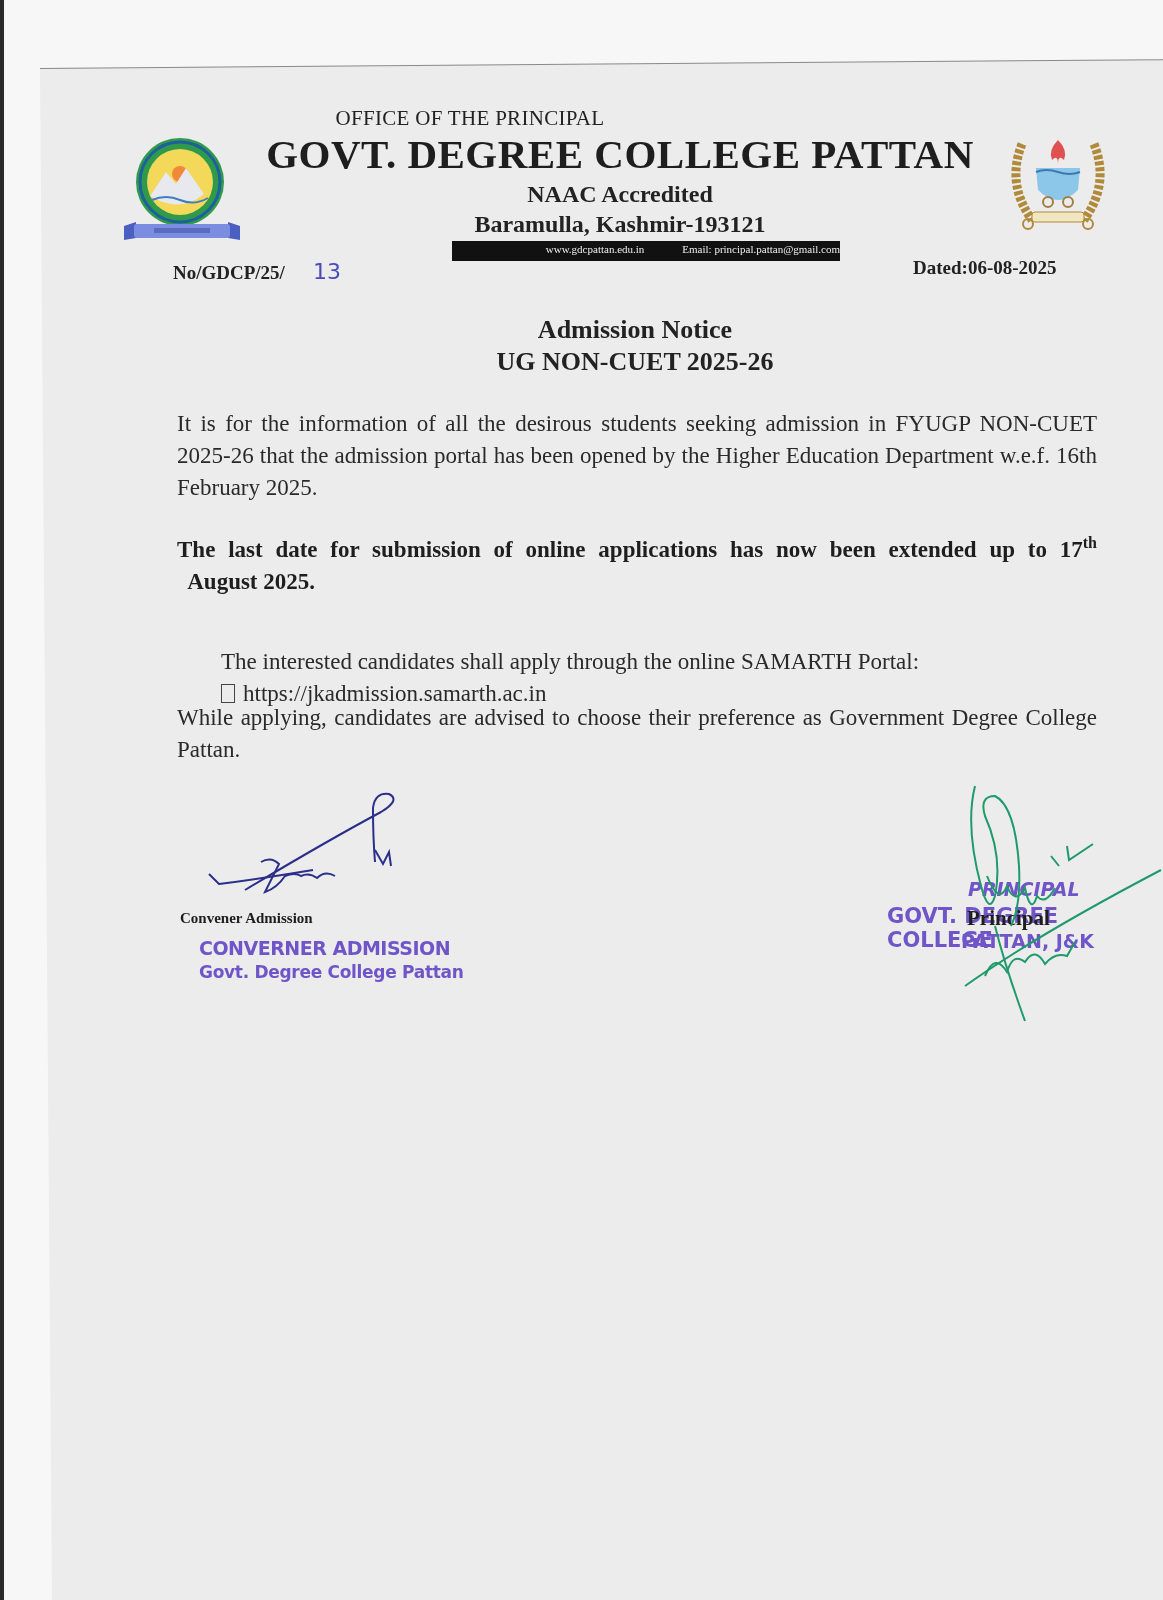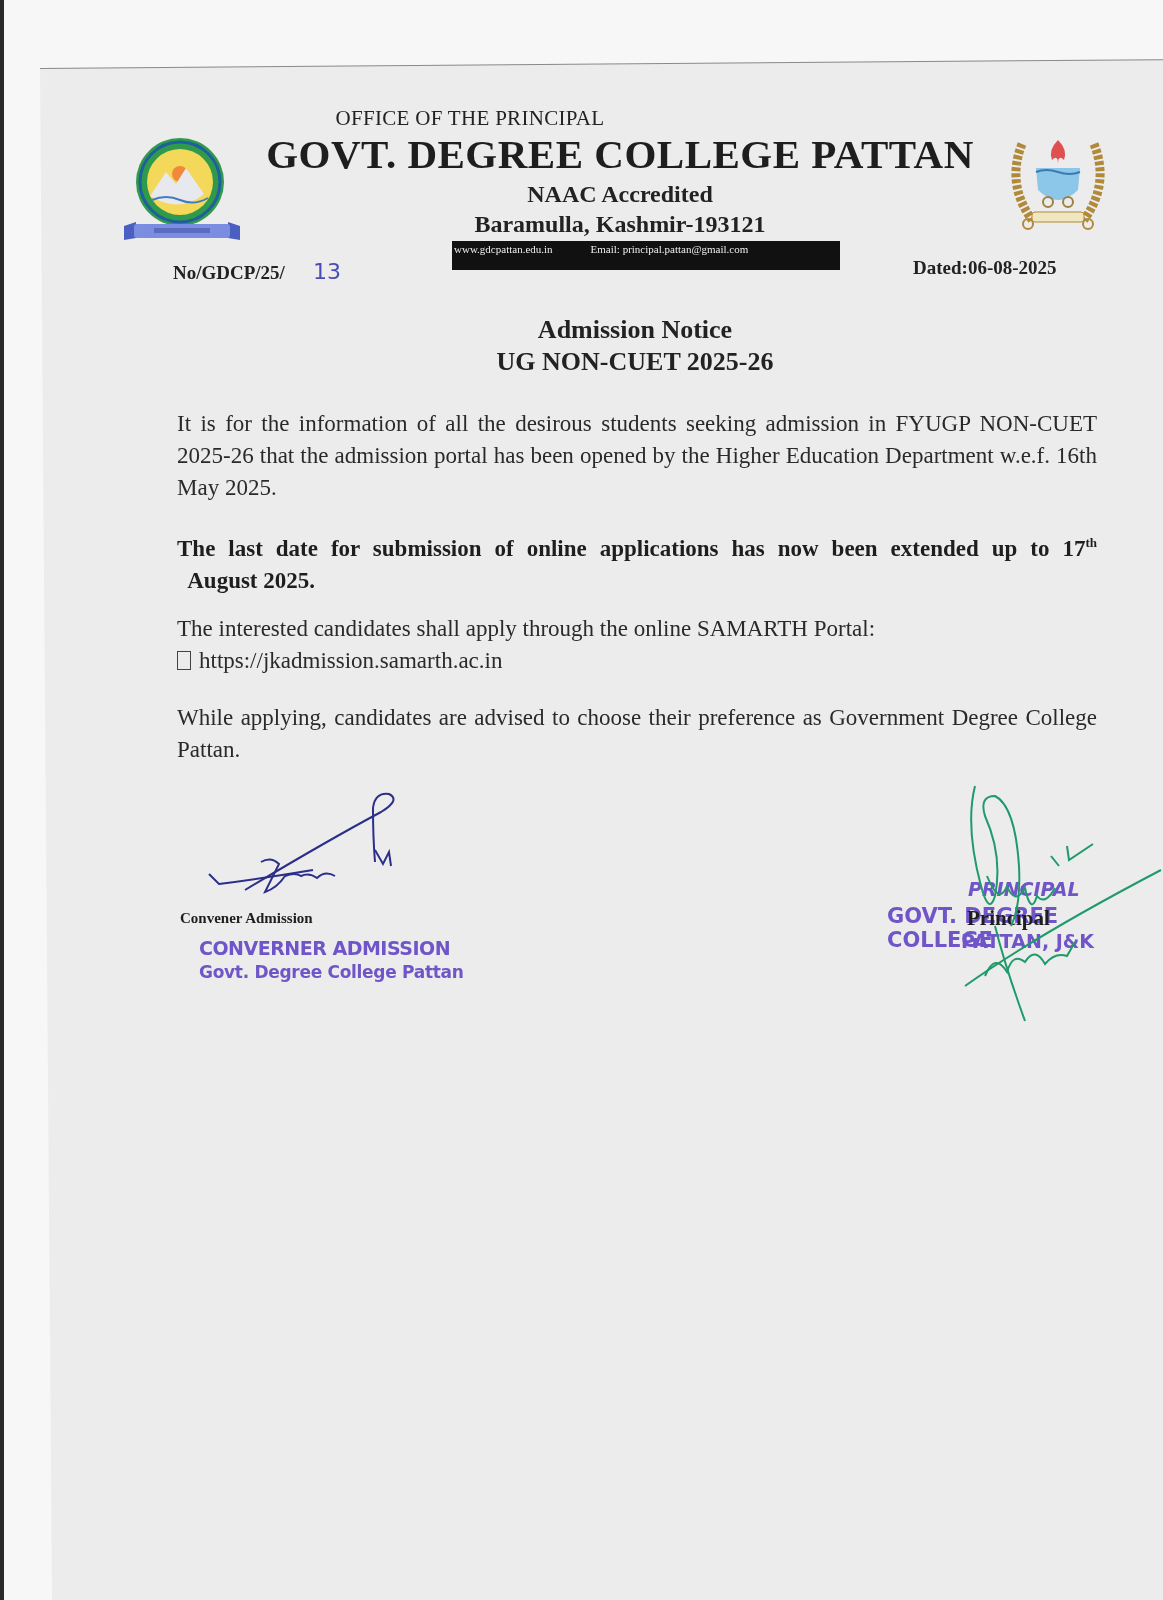--- a/index.html
+++ b/index.html
@@ -29,23 +29,23 @@
   }
   .naac {
     left: 0; width: 1240px; top: 181px; text-align: center;
     font-size: 24px; font-weight: bold; color: #222;
   }
   .address {
     left: 0; width: 1240px; top: 211px; text-align: center;
     font-size: 24px; font-weight: bold; color: #222;
   }
   .contact-bar {
-    left: 452px; top: 241px; width: 388px; height: 29px;
+    left: 452px; top: 241px; width: 388px; height: 20px;
     background: #111; color: #eee; font-size: 11px; line-height: 16px;
-    display: flex; gap: 38px; padding-left: 2px; box-sizing: border-box;
+    display: flex; gap: 38px; padding-left: 2px; box-sizing: border-box; justify-content: flex-end;
   }
   .ref-no {
     left: 173px; top: 259px; font-size: 19px; font-weight: bold; color: #222;
   }
   .ref-hand {
     font-family: "DejaVu Sans", sans-serif; font-weight: normal; color: #4a4ab8; font-size: 22px; margin-left: 28px;
   }
   .dated {
     left: 913px; top: 257px; font-size: 19px; font-weight: bold; color: #222;
   }
@@ -57,23 +57,23 @@
     left: 0; width: 1270px; top: 347px; text-align: center;
     font-size: 26px; font-weight: bold; color: #222;
   }
   .para {
     left: 177px; width: 920px; font-size: 23px; color: #2a2a2a;
     line-height: 32px; text-align: justify;
   }
   .para.bold { font-weight: bold; color: #1e1e1e; }
   .p1 { top: 408px; }
   .p2 { top: 527px; }
-  .p3 { top: 613px; }
+  .p3 { top: 646px; margin-left: 44px; }
   .p4 { top: 702px; }
-  sup { font-size: 13px; }
+  sup { font-size: 16px; }
   .url-line { display: block; }
   .box-glyph {
     display: inline-block; width: 12px; height: 17px; border: 1px solid #444;
     margin-right: 8px; vertical-align: -2px;
   }
   .convener {
     left: 180px; top: 910px; font-size: 15px; font-weight: bold; color: #1e1e1e;
   }
   .stamp-purple {
     font-family: "DejaVu Sans", sans-serif; color: #6f55c8; font-weight: bold;
@@ -131,21 +131,21 @@
 </div>
 
 <div class="abs ref-no">
   <span>No/GDCP/25/</span><span class="ref-hand">13</span>
 </div>
 <div class="abs dated">Dated:06-08-2025</div>
 
 <div class="abs notice-title">Admission Notice</div>
 <div class="abs notice-subtitle">UG NON-CUET 2025-26</div>
 
-<div class="abs para p1">It is for the information of all the desirous students seeking admission in FYUGP NON-CUET 2025-26 that the admission portal has been opened by the Higher Education Department w.e.f. 16th May 2025.</div>
+<div class="abs para p1">It is for the information of all the desirous students seeking admission in FYUGP NON-CUET 2025-26 that the admission portal has been opened by the Higher Education Department w.e.f. 16th February 2025.</div>
 
 <div class="abs para bold p2">
   <span>The last date for submission of online applications has now been extended up to 17</span><sup>th</sup><span style="white-space:pre">  August 2025.</span>
 </div>
 
 <div class="abs para p3" style="text-align:left">
   <span>The interested candidates shall apply through the online SAMARTH Portal:</span>
   <span class="url-line">
     <span class="box-glyph"></span><span>https://jkadmission.samarth.ac.in</span>
   </span>

